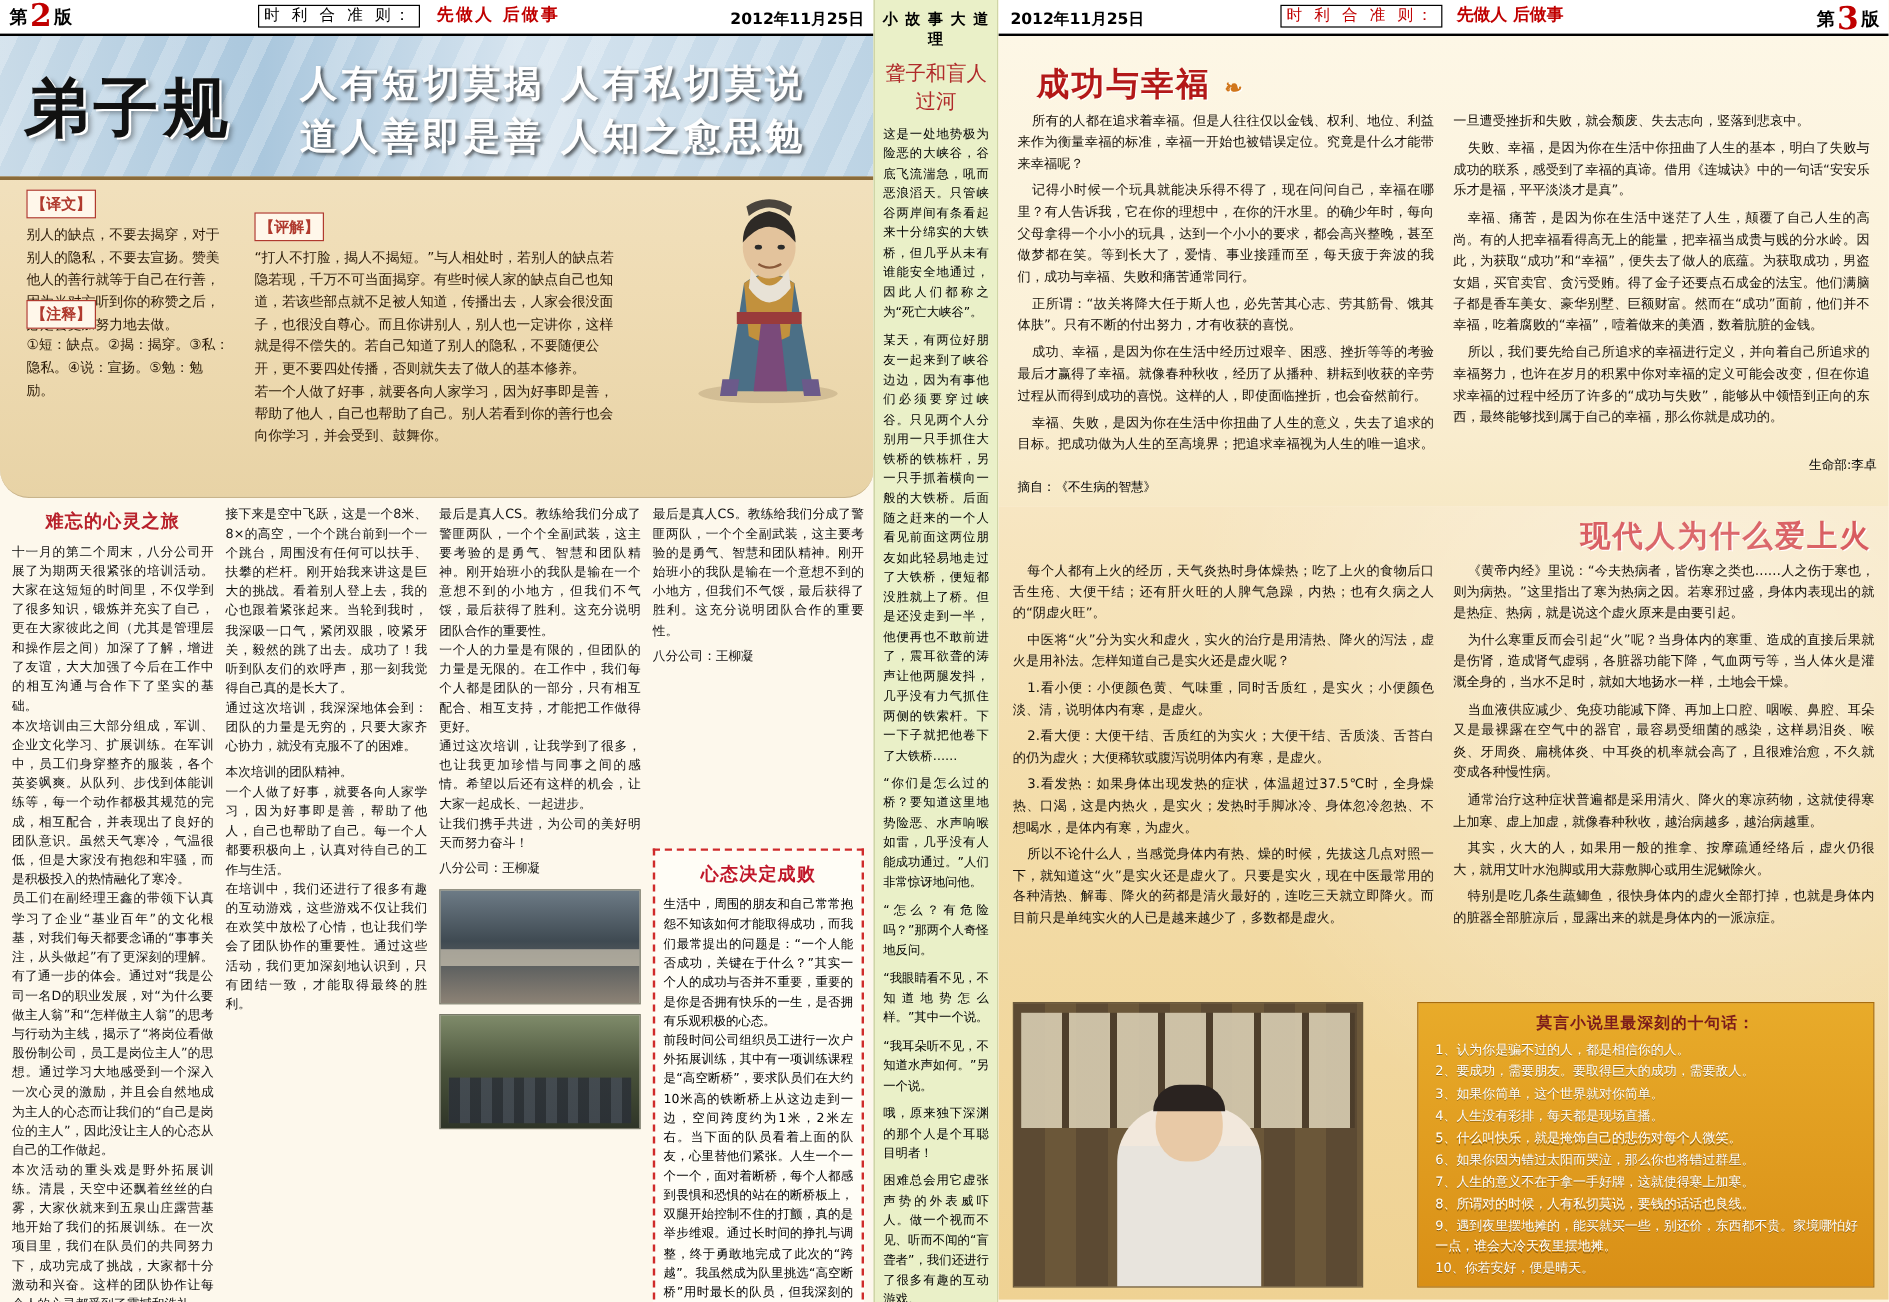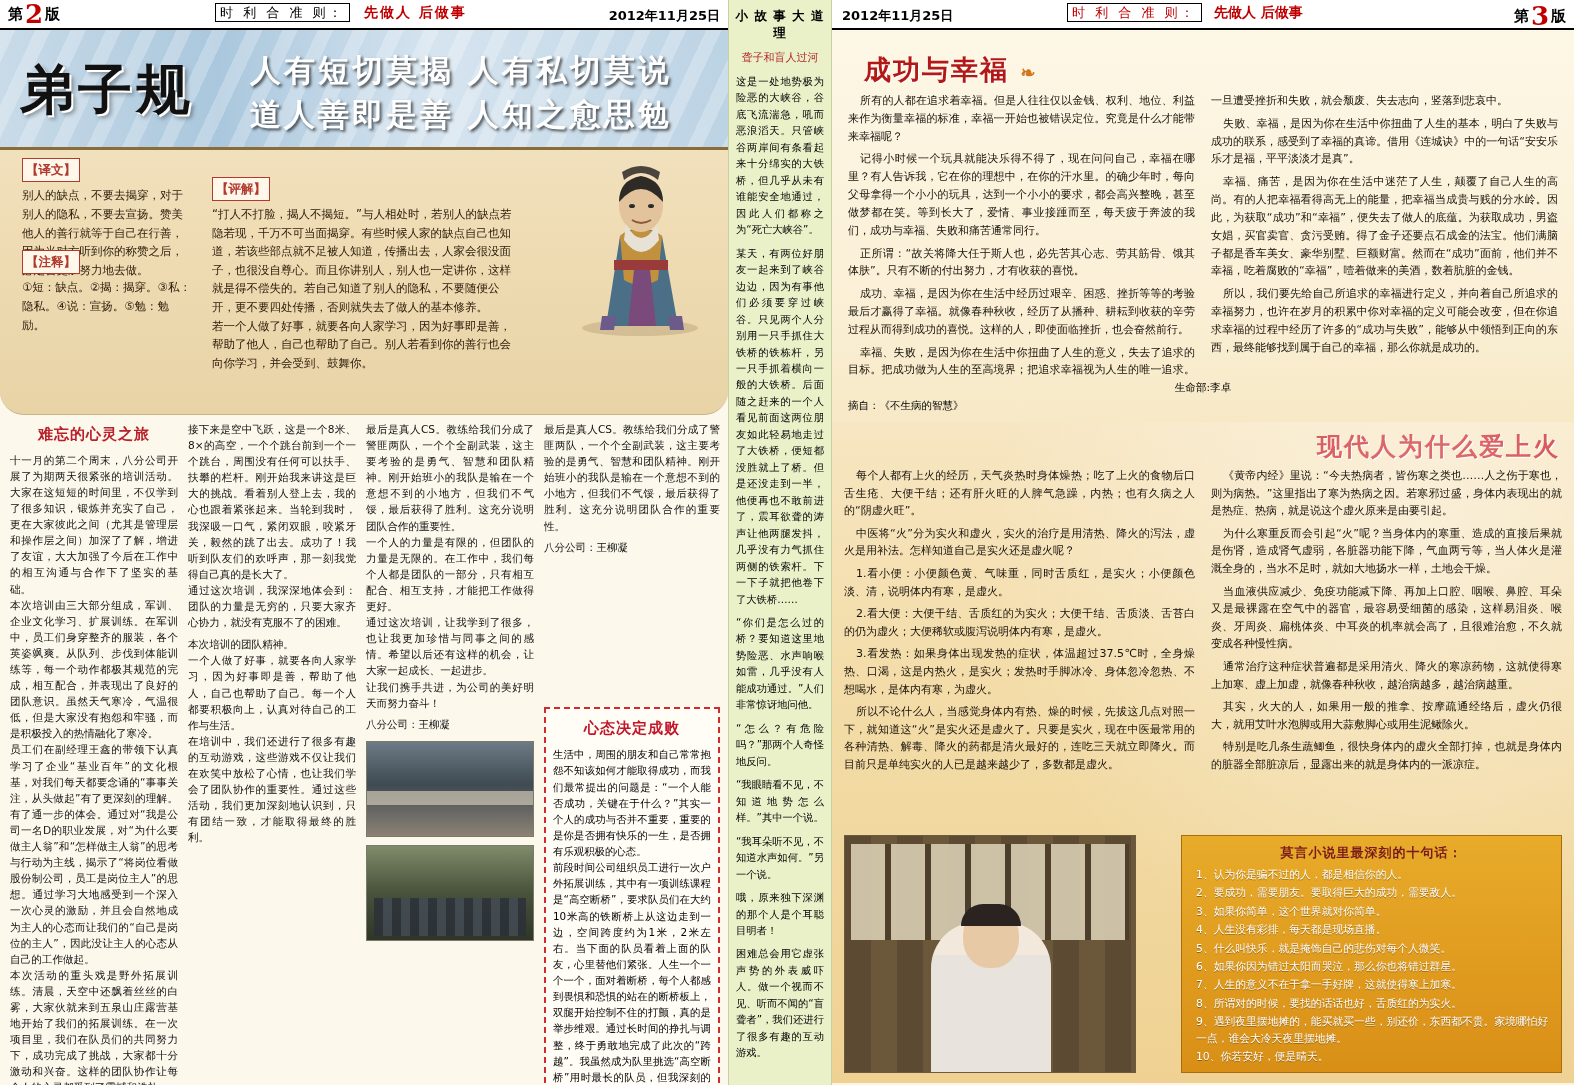--- a/index.html
+++ b/index.html
@@ -58,42 +58,42 @@
   .ph-room:after{ content:""; position:absolute; left:0; top:52%; width:100%; height:14px; background:#cfc6b4; opacity:.7; }
 
   .redbox { position:absolute; left:544px; top:292px; width:176px; height:446px;
       border:2px dashed #cf2b2b; background:#fffdf6; padding:6px 7px; font-size:10.4px;
       line-height:1.55; text-align:justify; }
   .redbox .sect-title { color:#c0172a; font-size:15px; }
 
   
   #midcol { left:728px; width:104px; background:#eaf0c8; border-left:1px solid #c9cf9f; border-right:1px solid #c9cf9f; }
   .mid-head { text-align:center; font-weight:bold; font-size:12.5px; padding:8px 2px 2px; letter-spacing:1px; }
-  .mid-sub { text-align:center; font-size:11px; color:#b02a2a; padding:6px 2px 4px; }
+  .mid-sub { text-align:center; font-size:17px; color:#b02a2a; padding:6px 2px 4px; }
   .mid-body { padding:4px 7px; font-size:10.3px; line-height:1.6; text-align:justify; }
   .mid-body p { margin:0 0 7px 0; }
 
   
   #page3 { left:832px; width:742px; background:#fdf3df; }
   .p3-header { height:30px; border-bottom:2px solid #000; position:relative; background:#fff; }
   .hdr-date-l { position:absolute; left:10px; top:7px; font-size:13px; font-weight:bold; }
   .p3-mid { position:absolute; left:235px; top:4px; font-size:14px; }
   .p3-mid .lbl { border:1px solid #000; padding:1px 4px; letter-spacing:3px; font-size:13px; color:#c00000; }
   .p3-mid .val { color:#c00000; font-weight:bold; margin-left:8px; }
   .pgnum-right { position:absolute; right:8px; top:3px; display:flex; align-items:center; font-weight:bold; font-size:15px; }
   .pgnum-right .big { color:#c00000; font-size:26px; font-family:"DejaVu Serif", serif; padding:0 2px; line-height:1; }
 
   .p3-top { position:relative; height:392px; background:
       linear-gradient(180deg,#fdf7e6 0%, #fbf0d6 70%, #f7e9c6 100%); padding:18px 10px; }
   .p3-title { font-family:"DejaVu Serif", serif; font-weight:bold; font-size:27px; color:#b31818;
       letter-spacing:2px; padding:4px 0 4px 22px; text-shadow:1px 1px 0 #fff; }
   .p3-title .leaf { color:#d1761a; font-size:18px; }
   .p3-top-body { font-size:11px; line-height:1.62; text-align:justify; color:#17110a; column-count:1; padding:0 6px; }
   .p3-top-body p { margin:0 0 5px 0; text-indent:1.1em; }
-  .p3-sign { text-align:center; font-size:10.6px; margin-top:2px; }
+  .p3-sign { text-align:right; font-size:10.6px; margin-top:2px; }
   .p3-src { font-size:10.5px; padding:4px 6px 0; }
 
   .p3-bottom { position:relative; height:661px; background:
       linear-gradient(180deg,#f7e6c2 0%, #f3dca8 40%, #efd293 100%); }
   .p3-bottom:before{ content:""; position:absolute; inset:0;
       background:radial-gradient(circle at 80% 18%, rgba(255,255,255,.45), rgba(255,255,255,0) 55%); }
   .p3-h2 { text-align:right; padding:8px 14px 2px 0; font-family:"DejaVu Serif", serif;
       font-weight:bold; font-size:25px; color:#c8171c; letter-spacing:2px; text-shadow:1px 1px 0 #fff; }
   .p3-b-body { position:relative; padding:2px 12px 0 12px; font-size:11px; line-height:1.6;
       text-align:justify; color:#17110a; }
@@ -301,19 +301,19 @@
     <div class="goldbox">
       <div class="gb-title">莫言小说里最深刻的十句话：</div>
       <ol>
         <li>认为你是骗不过的人，都是相信你的人。</li>
         <li>要成功，需要朋友。要取得巨大的成功，需要敌人。</li>
         <li>如果你简单，这个世界就对你简单。</li>
         <li>人生没有彩排，每天都是现场直播。</li>
         <li>什么叫快乐，就是掩饰自己的悲伤对每个人微笑。</li>
         <li>如果你因为错过太阳而哭泣，那么你也将错过群星。</li>
         <li>人生的意义不在于拿一手好牌，这就使得寒上加寒。</li>
-        <li>所谓对的时候，要找的话话也好，舌质红的为实火。</li>
+        <li>所谓对的时候，人有私切莫说，要钱的话话也良线。</li>
         <li>遇到夜里摆地摊的，能买就买一些，别还价，东西都不贵。家境哪怕好一点，谁会大冷天夜里摆地摊。</li>
         <li>你若安好，便是晴天。</li>
       </ol>
     </div>
   </div>
 </div>
 
 </body></html>

